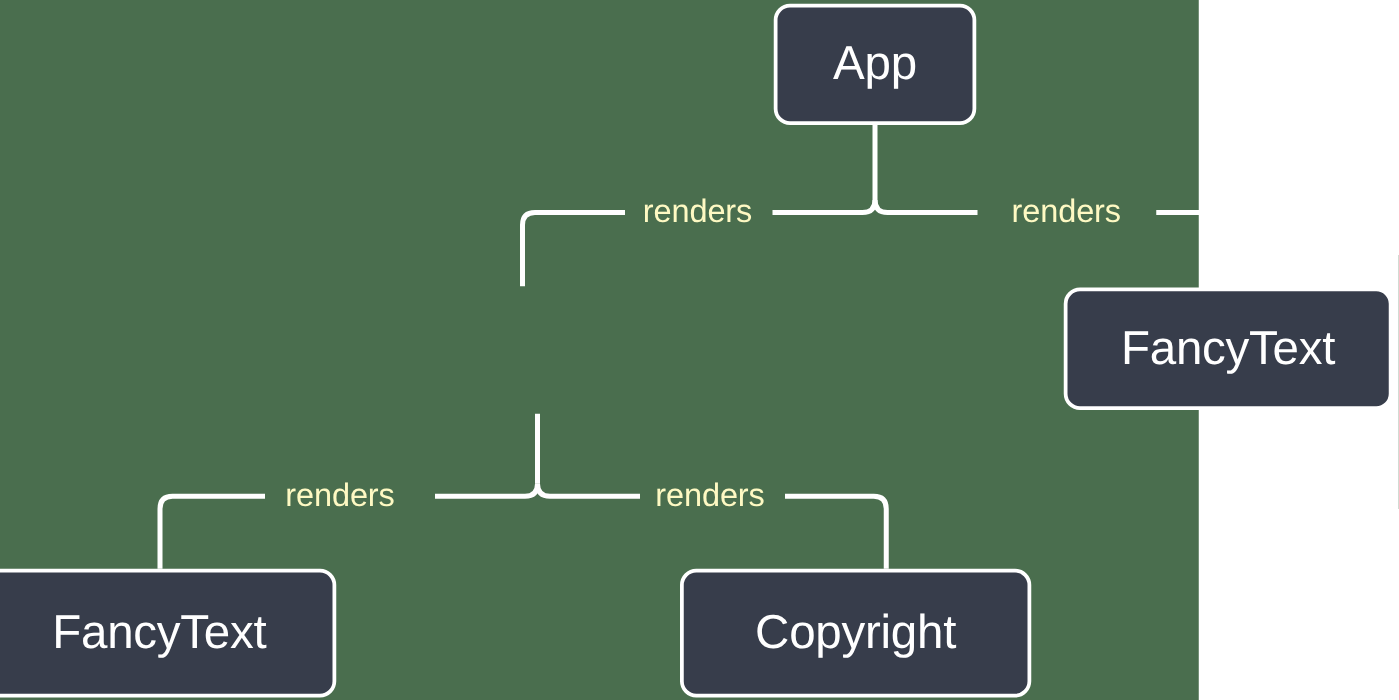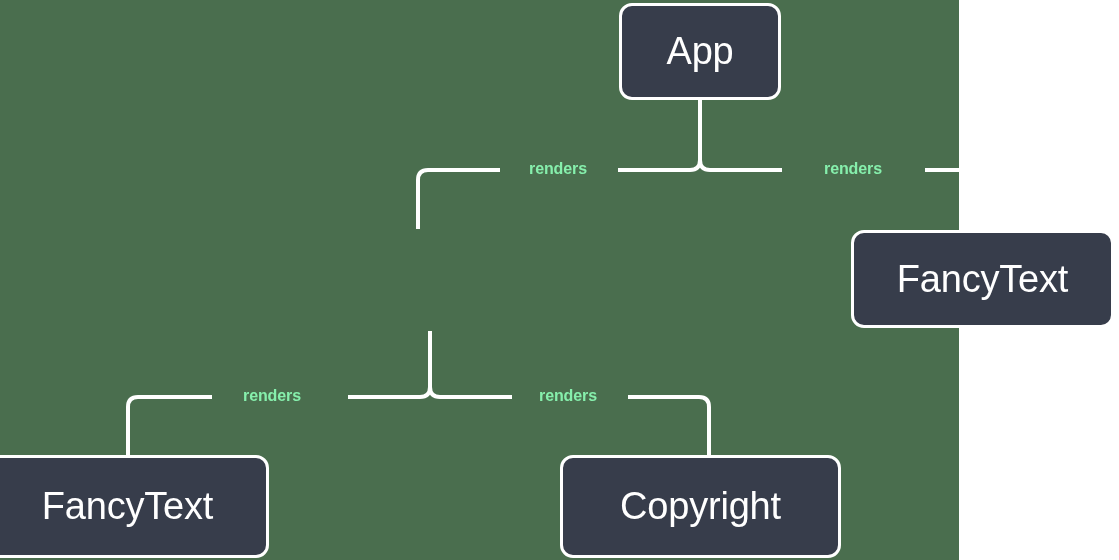--- a/index.html
+++ b/index.html
@@ -35,33 +35,33 @@
     align-items: center;
     justify-content: center;
     color: #ffffff;
     font-size: 38px;
     font-weight: 400;
     letter-spacing: -0.2px;
     white-space: nowrap;
   }
   .edge-label {
     position: absolute;
-    color: #86efac;
-    font-size: 16px;
-    font-weight: 700;
+    color: #fef9c3;
+    font-size: 26px;
+    font-weight: 400;
     letter-spacing: -0.1px;
     white-space: nowrap;
     transform: translate(-50%, -50%);
   }
   
   #node-app        { left: 619px; top: 3px;   width: 162px; height: 97px; }
   #node-inspgen    { left: 198px; top: 229px; width: 463px; height: 102px; }
   #node-fancy-right{ left: 851px; top: 230px; width: 263px; height: 98px; }
   #node-fancy-left { left: -14px; top: 455px; width: 283px; height: 103px; }
-  #node-copyright  { left: 560px; top: 455px; width: 281px; height: 103px; }
+  #node-copyright  { left: 544px; top: 455px; width: 281px; height: 103px; }
   
   #label-renders-1 { left: 558px; top: 169px; }
   #label-renders-2 { left: 853px; top: 169px; }
   #label-renders-3 { left: 272px; top: 396px; }
   #label-renders-4 { left: 568px; top: 396px; }
 </style>
 </head>
 <body>
 
 <div id="diagram-root">

